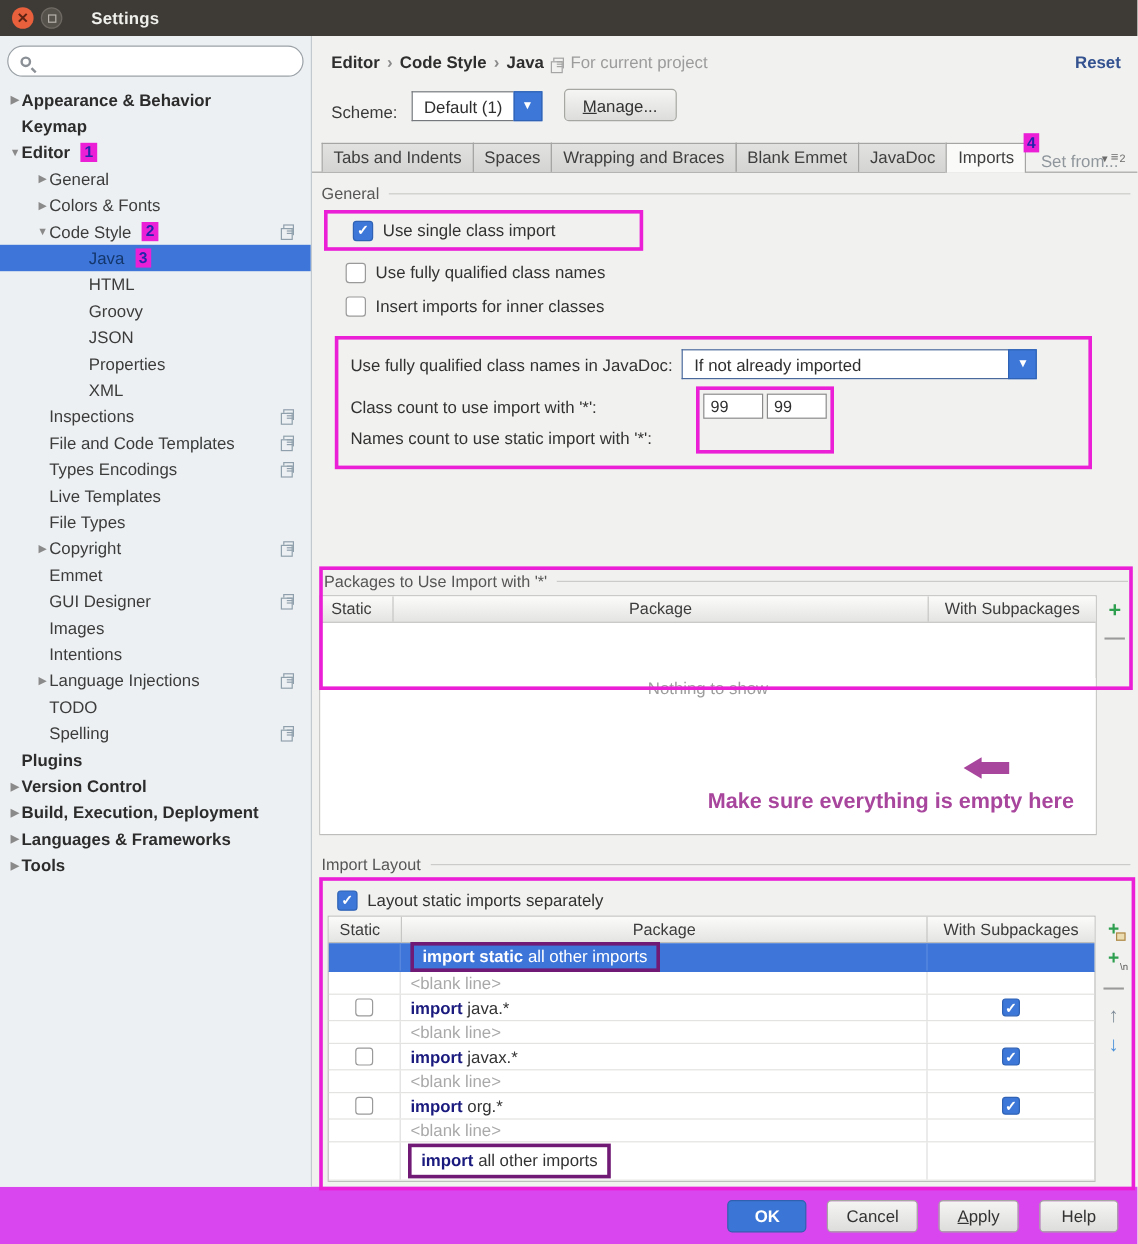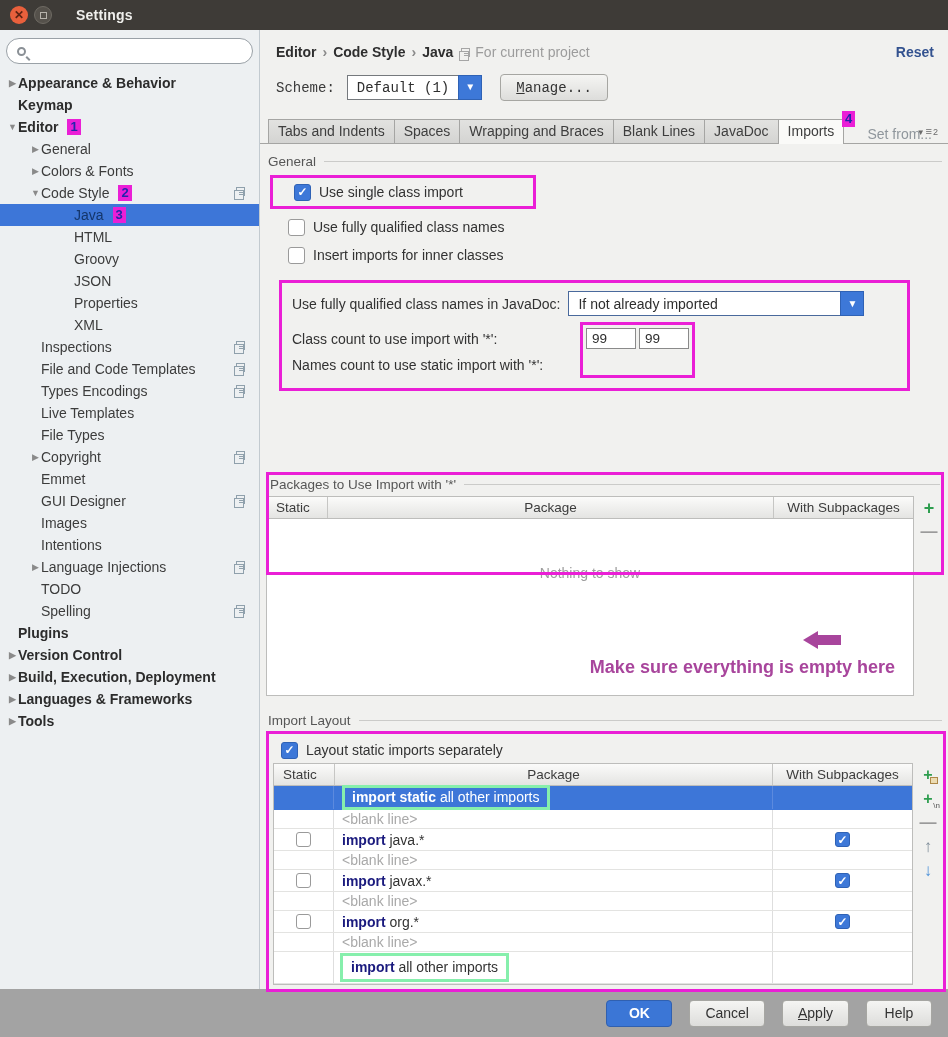--- a/index.html
+++ b/index.html
@@ -40,21 +40,21 @@
   
   .bcrow { display:flex; align-items:center; padding:14px 14px 0 16px; }
   .bc b { color:#2e2e2e; }
   .bc .sep { color:#8a8a8a; margin:0 6px; font-weight:bold; }
   .ctx { color:#9c9c9c; margin-left:8px; display:flex; align-items:center; gap:5px; }
   .ctx .copyicon { border-color:#a5a5a5; background:#f1f1ef; }
   .ctx .copyicon::before { border-color:#a5a5a5; background:#f1f1ef; }
   .ctx .copyicon::after { box-shadow:0 2px 0 #a5a5a5, 0 4px 0 #a5a5a5; background:#a5a5a5; }
   .reset { margin-left:auto; color:#33528f; font-weight:bold; cursor:pointer; }
 
-  .schemerow { display:flex; align-items:center; padding:14px 0 0 16px;font-family:Liberation Mono, monospace; }
+  .schemerow { display:flex; align-items:flex-end; padding:14px 0 0 16px; }
   .schemelbl { margin-right:12px; color:#3a3a3a; }
   .combo { display:flex; height:25px; }
   .combo .field { background:#fff; border:1px solid #75797d; border-right:none; padding:0 9px; display:flex; align-items:center; color:#2e2e2e; min-width:84px; }
   .combo .btn { width:24px; background:#3d78d8; border:1px solid #2f62b5; color:#fff; font-size:10px; display:flex; align-items:center; justify-content:center; }
   .gtkbtn { height:27px; background:linear-gradient(#f5f5f3,#dddddb); border:1px solid #a6a6a2; border-radius:4px; padding:0 15px; color:#333; font-size:14px; font-family:inherit; }
   .manage { margin-left:18px; }
   .setfrom { position:absolute; right:16px; top:96px; color:#8f969c; cursor:pointer; }
 
   
   .tabbar { display:flex; align-items:flex-end; margin-top:16px; padding-left:8px; border-bottom:1px solid #a5a5a3; height:27px; position:relative; }
@@ -129,26 +129,26 @@
   .ilrow { display:flex; border-bottom:1px solid #e3e3e1; align-items:center; position:relative; }
   .ilrow .cell-static { width:60px; display:flex; justify-content:center; align-items:center; align-self:stretch; border-right:1px solid #dedede; }
   .ilrow .cell-pkg { flex:1; padding-left:8px; align-self:stretch; display:flex; align-items:center; }
   .ilrow .cell-sub { width:140px; display:flex; justify-content:center; align-items:center; align-self:stretch; border-left:1px solid #dedede; }
   .ilrow.sel { background:#3d76d8; color:#fff; border-bottom-color:#3d76d8; }
   .ilrow.sel .cell-static { border-right-color:#5c8ade; }
   .ilrow.sel .cell-sub { border-left-color:#5c8ade; }
   .kw { font-weight:bold; color:#1a1a7e; }
   .ilrow.sel .kw { color:#fff; }
   .blankline { color:#a9a9a9; }
-  .hlinline { border:3px solid #86efac; padding:0 7px; line-height:19px; display:inline-block; background:transparent; }
+  .hlinline { border:3px solid #701a75; padding:0 7px; line-height:19px; display:inline-block; background:transparent; }
   .ilrow.sel .hlinline { margin:-2px 0; }
   .ilrow.last .hlinline { margin:2px 0 2px -2px; padding:2px 8px; }
 
   
-  .footer { height:48px; display:flex; align-items:center; justify-content:flex-end; gap:17px; padding-right:16px; background:#a3a3a3; }
+  .footer { height:48px; display:flex; align-items:center; justify-content:flex-end; gap:17px; padding-right:16px; background:#d946ef; }
   .footer .gtkbtn { min-width:66px; }
   .okbtn { background:#3b76d6; border-color:#3060b0; color:#fff; font-weight:bold; min-width:70px; }
   u { text-decoration:underline; }
 </style>
 </head>
 <body>
 
 <div class="titlebar">
   <span class="tb-btn tb-close">✕</span>
   <span class="tb-btn tb-restore">
@@ -334,21 +334,21 @@
         <span class="btn">▼</span>
       </span>
       <button class="gtkbtn manage"><u>M</u>anage...</button>
     </div>
     <span class="setfrom">Set from...</span>
 
     <div class="tabbar" id="tabbar">
       <span class="tab">Tabs and Indents</span>
         <span class="tab">Spaces</span>
         <span class="tab">Wrapping and Braces</span>
-        <span class="tab">Blank Lines</span>
+        <span class="tab">Blank Emmet</span>
         <span class="tab">JavaDoc</span>
         <span class="tab active">Imports<span class="badge tabbadge">4</span></span>
         <span class="taboverflow">
           <span class="tri">▼</span>
           <span>≡</span>
           <span class="sub">2</span>
         </span>
     </div>
 
     <div class="content">

